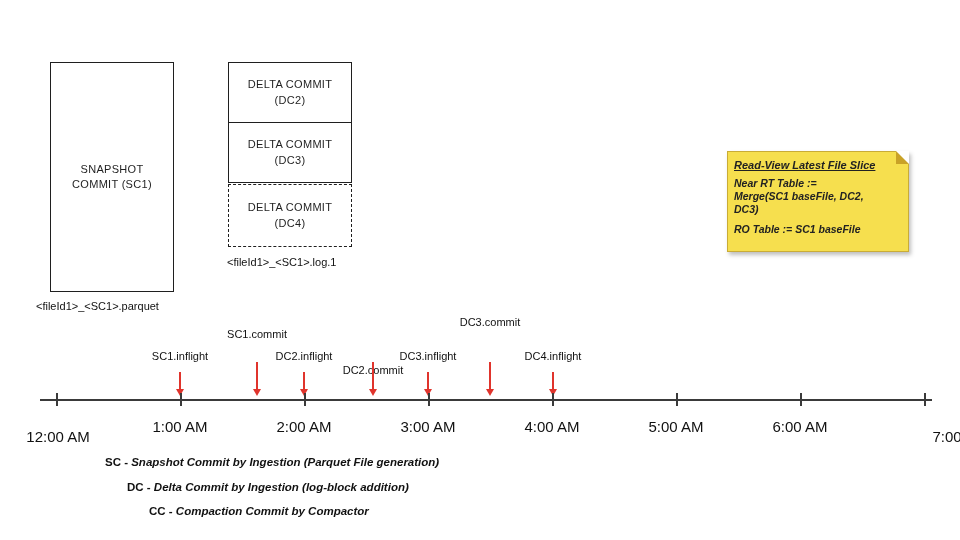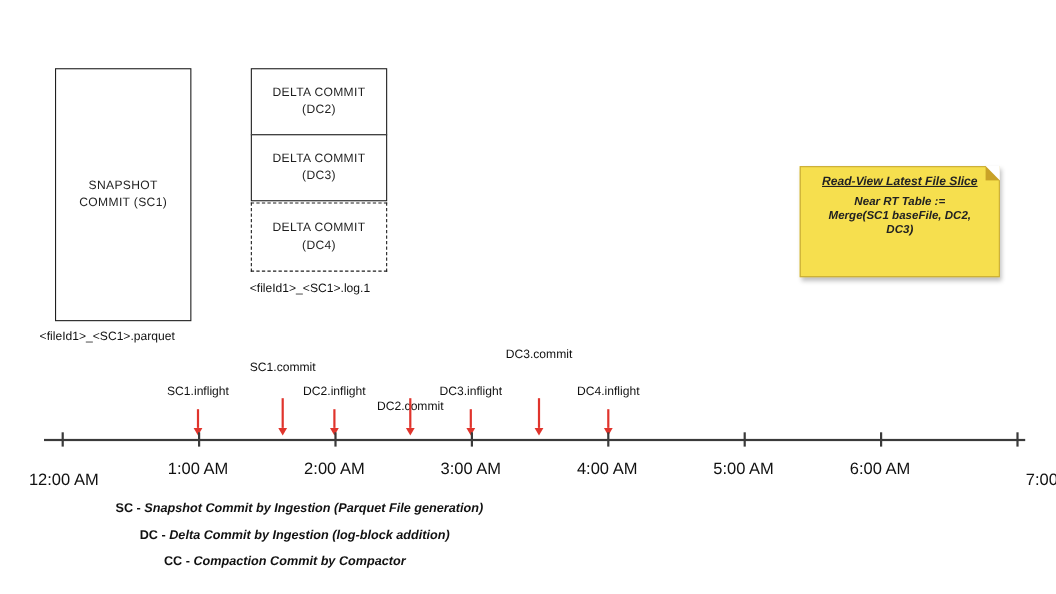--- a/index.html
+++ b/index.html
@@ -11,21 +11,21 @@
          display:flex; align-items:center; justify-content:center; }
   .box-label { text-align:center; font-size:11px; letter-spacing:.3px; color:#1f1f1f;
                white-space:pre-line; line-height:1.4; }
   .dashed { border-style:dashed; border-width:1.4px; }
 
   .caption { position:absolute; font-size:11px; color:#111; white-space:nowrap; }
 
   
   .note { position:absolute; left:727px; top:151px; width:182px; height:101px;
           background:#F6DF4E; border:1px solid #C9AC36;
-          box-shadow:2px 3px 4px rgba(0,0,0,.25); padding:7px 6px 15px 6px; text-align:center; }
+          box-shadow:2px 3px 4px rgba(0,0,0,.25); padding:7px 6px 15px 6px; }
   .note::after { content:""; position:absolute; top:-1px; right:-1px; width:0; height:0;
                  border-bottom:13px solid #C9A227; border-right:13px solid #ffffff; }
   .note-title { font-size:11px; font-weight:bold; font-style:italic; text-decoration:underline;
                 color:#222; margin-bottom:6px; white-space:nowrap; }
   .note-body { font-size:10.5px; font-weight:bold; font-style:italic; color:#222;
                white-space:pre-line; line-height:1.25; }
   .note-body + .note-body { margin-top:7px; }
 
   
   .timeline-line { position:absolute; left:40px; top:399px; width:892px; height:1.6px; background:#3a3a3a; }
@@ -68,20 +68,21 @@
     <div class="box-label">DELTA COMMIT
 (DC4)</div>
   </div>
   <div class="caption" style="left:227px; top:256px;">&lt;fileId1&gt;_&lt;SC1&gt;.log.1</div>
 
   <div class="note">
     <div class="note-title">Read-View Latest File Slice</div>
     <div class="note-body">Near RT Table :=
 Merge(SC1 baseFile, DC2,
 DC3)</div>
+    <div class="note-body">RO Table := SC1 baseFile</div>
   </div>
 
   <div class="event-label" style="left:132px; top:350px;">SC1.inflight</div>
   <div class="event-label" style="left:209px; top:328px;">SC1.commit</div>
   <div class="event-label" style="left:256px; top:350px;">DC2.inflight</div>
   <div class="event-label" style="left:325px; top:328px;margin-top:36px;">DC2.commit</div>
   <div class="event-label" style="left:380px; top:350px;">DC3.inflight</div>
   <div class="event-label" style="left:442px; top:316px;">DC3.commit</div>
   <div class="event-label" style="left:505px; top:350px;">DC4.inflight</div>
 

